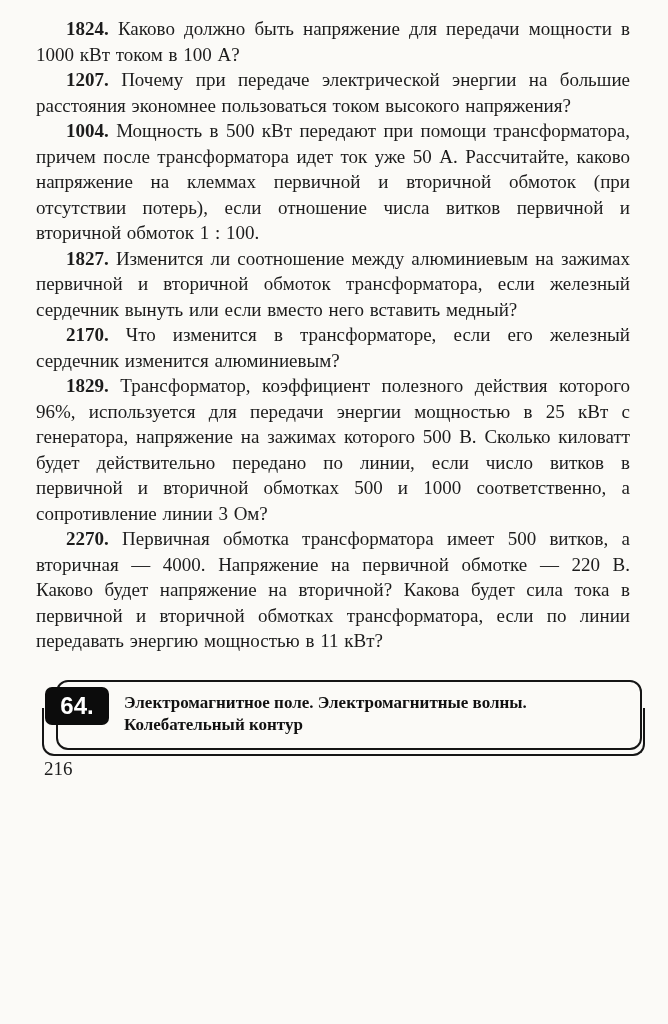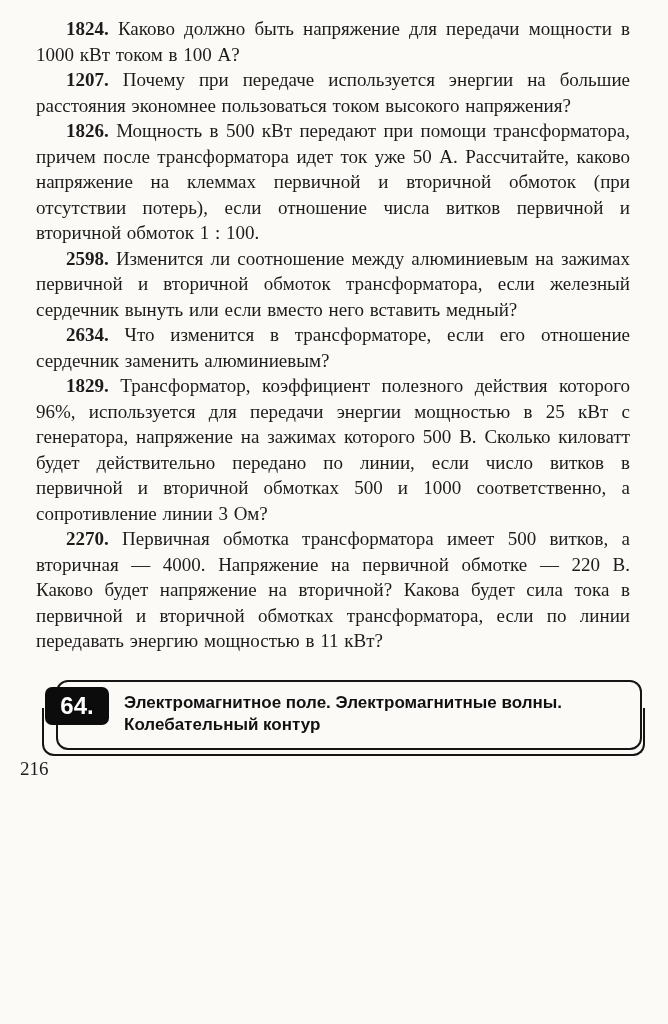--- a/index.html
+++ b/index.html
@@ -71,52 +71,52 @@
     color: #ffffff;
     border-radius: 7px;
     display: flex;
     align-items: center;
     justify-content: center;
     font-family: "Liberation Sans", sans-serif;
     font-weight: bold;
     font-size: 24px;
   }
   .section-title {
-    font-family: Liberation Sans, sans-serif;
+    font-family: Liberation Serif, serif;
     font-weight: bold;
     font-size: 17px;
     line-height: 22px;
     color: #111;
     max-width: 510px;
   }
   .page-number {
     position: absolute;
-    left: 20px;
+    left: 44px;
     bottom: 24px;
     font-size: 19px;
     font-family: "Liberation Serif", serif;
     color: #1c1c1c;
   }
 </style>
 </head>
 <body>
 
 <div class="page">
 
   <div class="problems">
 
       <p class="problem"><b class="pnum">1824.</b> <span class="ptext">Каково должно быть напряжение для передачи мощности в 1000 кВт током в 100 А?</span></p>
 
-      <p class="problem"><b class="pnum">1207.</b> <span class="ptext">Почему при передаче используется энергии на большие расстояния экономнее пользоваться током высокого напряжения?</span></p>
+      <p class="problem"><b class="pnum">1207.</b> <span class="ptext">Почему при передаче электрической энергии на большие расстояния экономнее пользоваться током высокого напряжения?</span></p>
 
-      <p class="problem"><b class="pnum">1826.</b> <span class="ptext">Мощность в 500 кВт передают при помощи трансформатора, причем после трансформатора идет ток уже 50 А. Рассчитайте, каково напряжение на клеммах первичной и вторичной обмоток (при отсутствии потерь), если отношение числа витков первичной и вторичной обмоток 1 : 100.</span></p>
+      <p class="problem"><b class="pnum">1004.</b> <span class="ptext">Мощность в 500 кВт передают при помощи трансформатора, причем после трансформатора идет ток уже 50 А. Рассчитайте, каково напряжение на клеммах первичной и вторичной обмоток (при отсутствии потерь), если отношение числа витков первичной и вторичной обмоток 1 : 100.</span></p>
 
-      <p class="problem"><b class="pnum">2598.</b> <span class="ptext">Изменится ли соотношение между алюминиевым на зажимах первичной и вторичной обмоток трансформатора, если железный сердечник вынуть или если вместо него вставить медный?</span></p>
+      <p class="problem"><b class="pnum">1827.</b> <span class="ptext">Изменится ли соотношение между алюминиевым на зажимах первичной и вторичной обмоток трансформатора, если железный сердечник вынуть или если вместо него вставить медный?</span></p>
 
-      <p class="problem"><b class="pnum">2634.</b> <span class="ptext">Что изменится в трансформаторе, если его отношение сердечник заменить алюминиевым?</span></p>
+      <p class="problem"><b class="pnum">2170.</b> <span class="ptext">Что изменится в трансформаторе, если его железный сердечник изменится алюминиевым?</span></p>
 
       <p class="problem"><b class="pnum">1829.</b> <span class="ptext">Трансформатор, коэффициент полезного действия которого 96%, используется для передачи энергии мощностью в 25 кВт с генератора, напряжение на зажимах которого 500 В. Сколько киловатт будет действительно передано по линии, если число витков в первичной и вторичной обмотках 500 и 1000 соответственно, а сопротивление линии 3 Ом?</span></p>
 
       <p class="problem"><b class="pnum">2270.</b> <span class="ptext">Первичная обмотка трансформатора имеет 500 витков, а вторичная — 4000. Напряжение на первичной обмотке — 220 В. Каково будет напряжение на вторичной? Какова будет сила тока в первичной и вторичной обмотках трансформатора, если по линии передавать энергию мощностью в 11 кВт?</span></p>
 
   </div>
 
   <div class="section-header">
     <div class="section-frame">
       <div class="section-badge">

